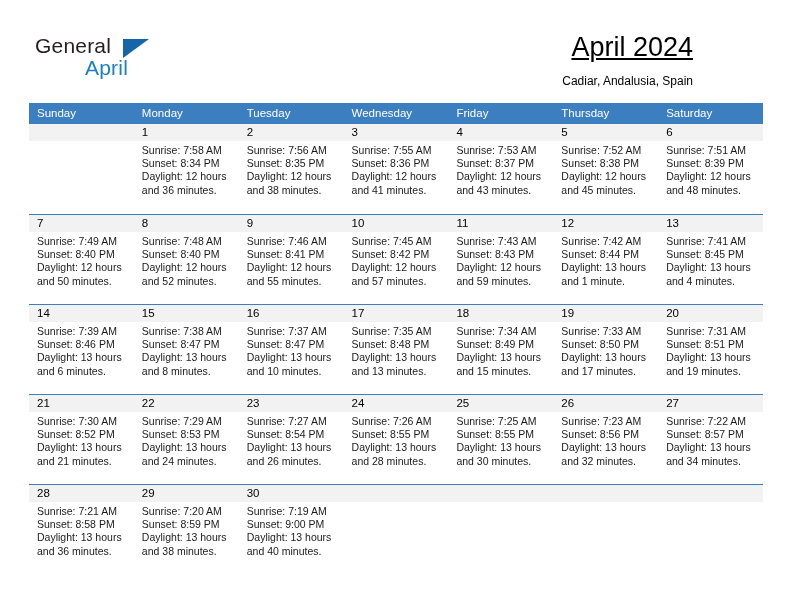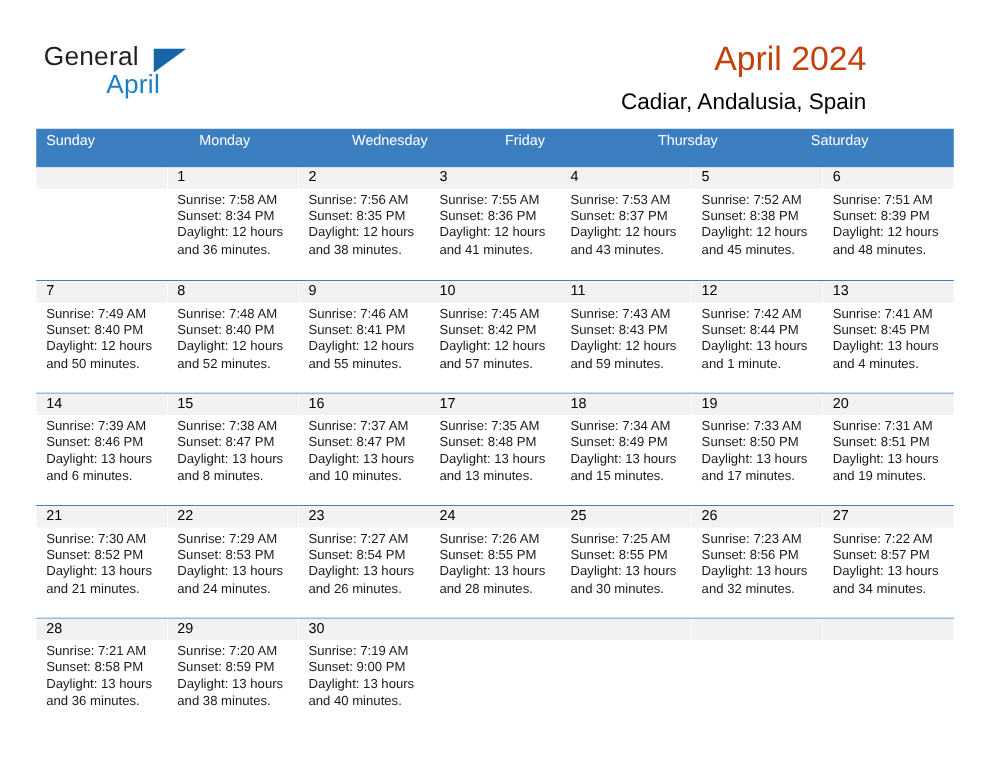--- a/index.html
+++ b/index.html
@@ -65,43 +65,44 @@
   }
 
   .title-block {
     position: absolute;
     right: 36px;
     top: 30px;
     text-align: right;
   }
   .cal-title {
     font-size: 27px;
-    color: #c2410c;
+    color: #000000;
     line-height: 34px;
     white-space: nowrap;
+    text-decoration: underline;
   }
   .cal-subtitle {
-    font-size: 18px;
+    font-size: 12px;
     color: #000000;
     line-height: 22px;
     margin-top: 6px;
     white-space: nowrap;
   }
 
   
   .calendar {
     position: absolute;
     left: 29px;
     top: 103px;
     width: 734px;
   }
   .weekday-row {
     display: flex;
     width: 734px;
-    height: 31px;
+    height: 21px;
     background: #3c7fc0;
   }
   .weekday {
     flex: 1 1 0;
     box-sizing: border-box;
     padding: 3px 0 0 8px;
     color: #ffffff;
     font-size: 11.5px;
     line-height: 15px;
     overflow: hidden;
@@ -164,20 +165,21 @@
       <div class="cal-title">April 2024</div>
       <div class="cal-subtitle">Cadiar, Andalusia, Spain</div>
     </div>
 
   </div>
 
   <div class="calendar">
     <div class="weekday-row" id="weekday-row">
         <div class="weekday">Sunday</div>
         <div class="weekday">Monday</div>
+        <div class="weekday">Tuesday</div>
         <div class="weekday">Wednesday</div>
         <div class="weekday">Friday</div>
         <div class="weekday">Thursday</div>
         <div class="weekday">Saturday</div>
       </div>
     <div id="weeks-container">
         <div class="week-row first">
           <div class="day-cell empty">
             <div class="day-number"></div>
           </div>

